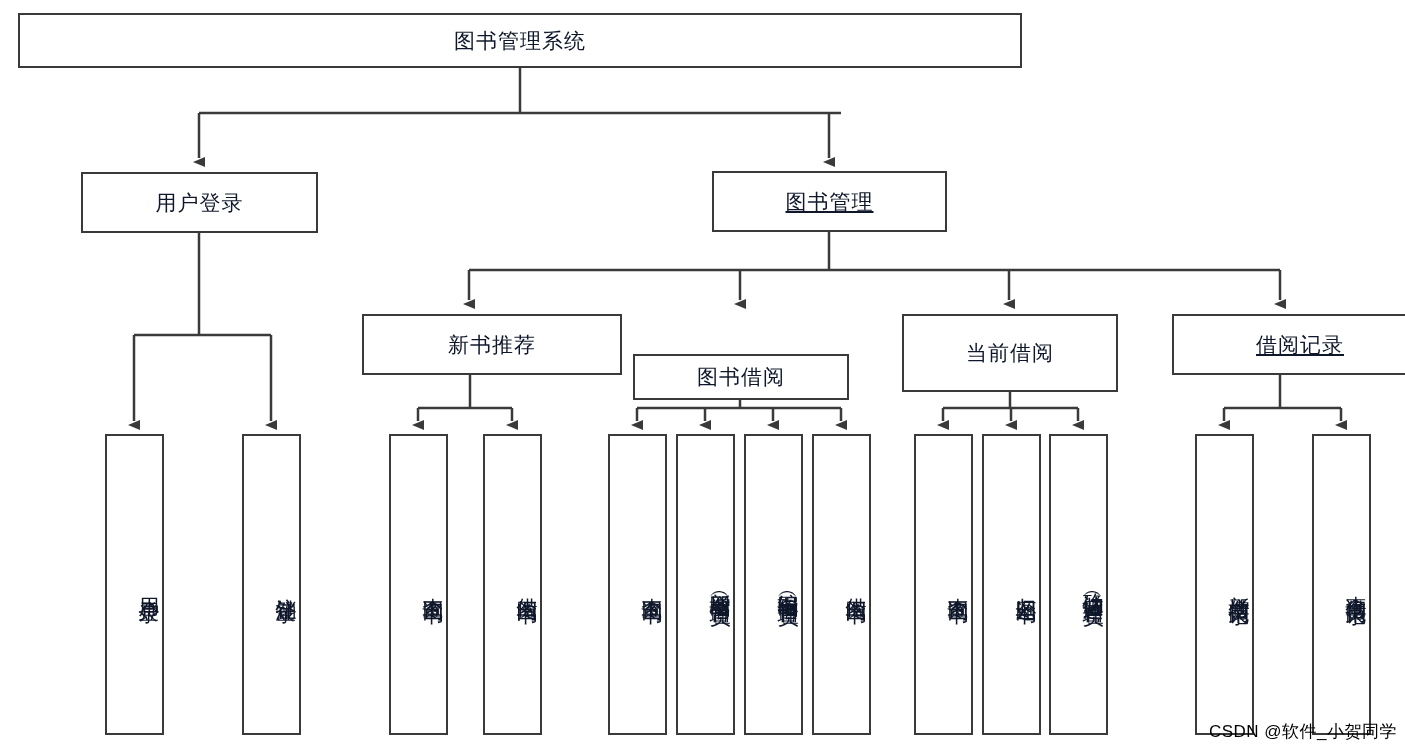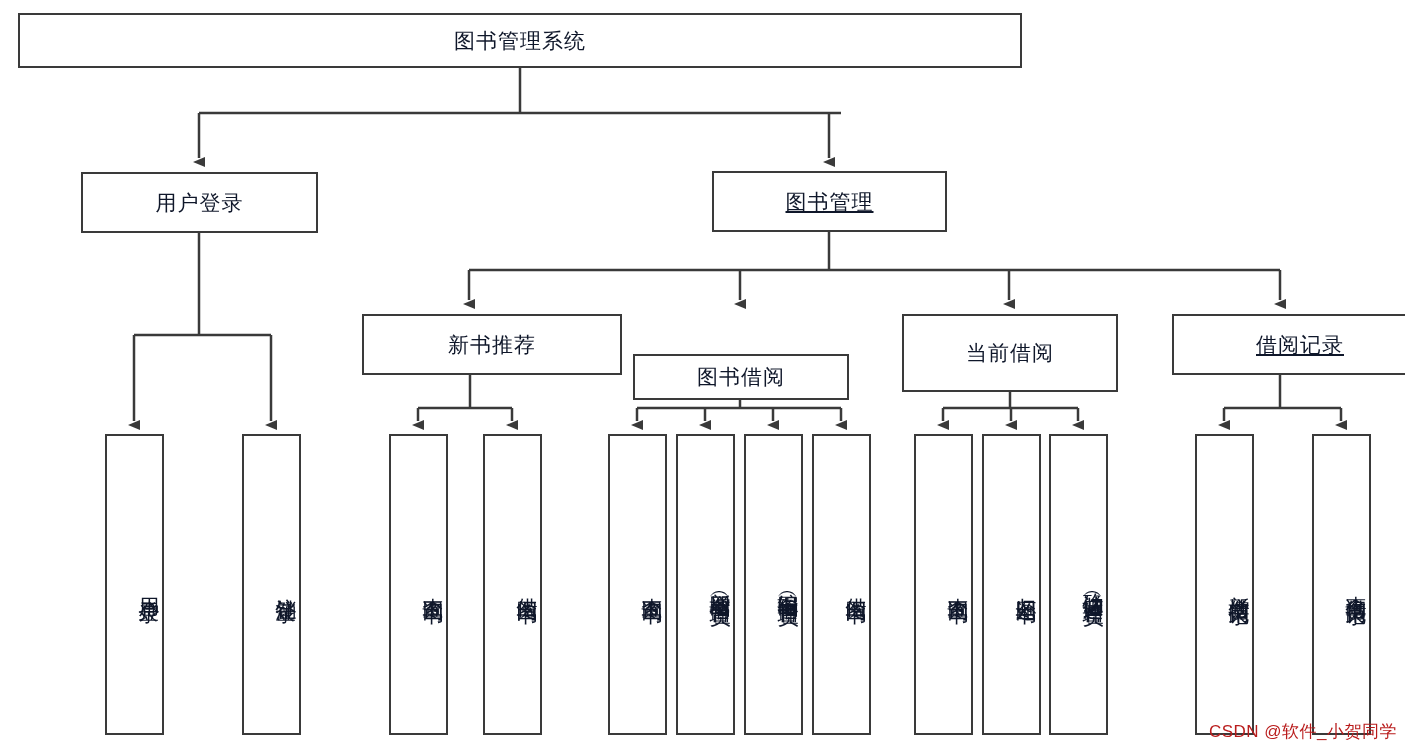--- a/index.html
+++ b/index.html
@@ -54,21 +54,21 @@
     writing-mode: vertical-rl;
     text-orientation: upright;
     display: block;
     text-align: center;
   }
   #watermark {
     position: absolute;
     right: 8px;
     bottom: 4px;
     font-size: 17px;
-    color: #b91c1c;
+    color: #000000;
     letter-spacing: 0.5px;
     white-space: nowrap;
   }
 </style>
 </head>
 <body>
 
 <div id="canvas">
 
   <svg id="wires" viewBox="0 0 1405 747" width="1405" height="747">

